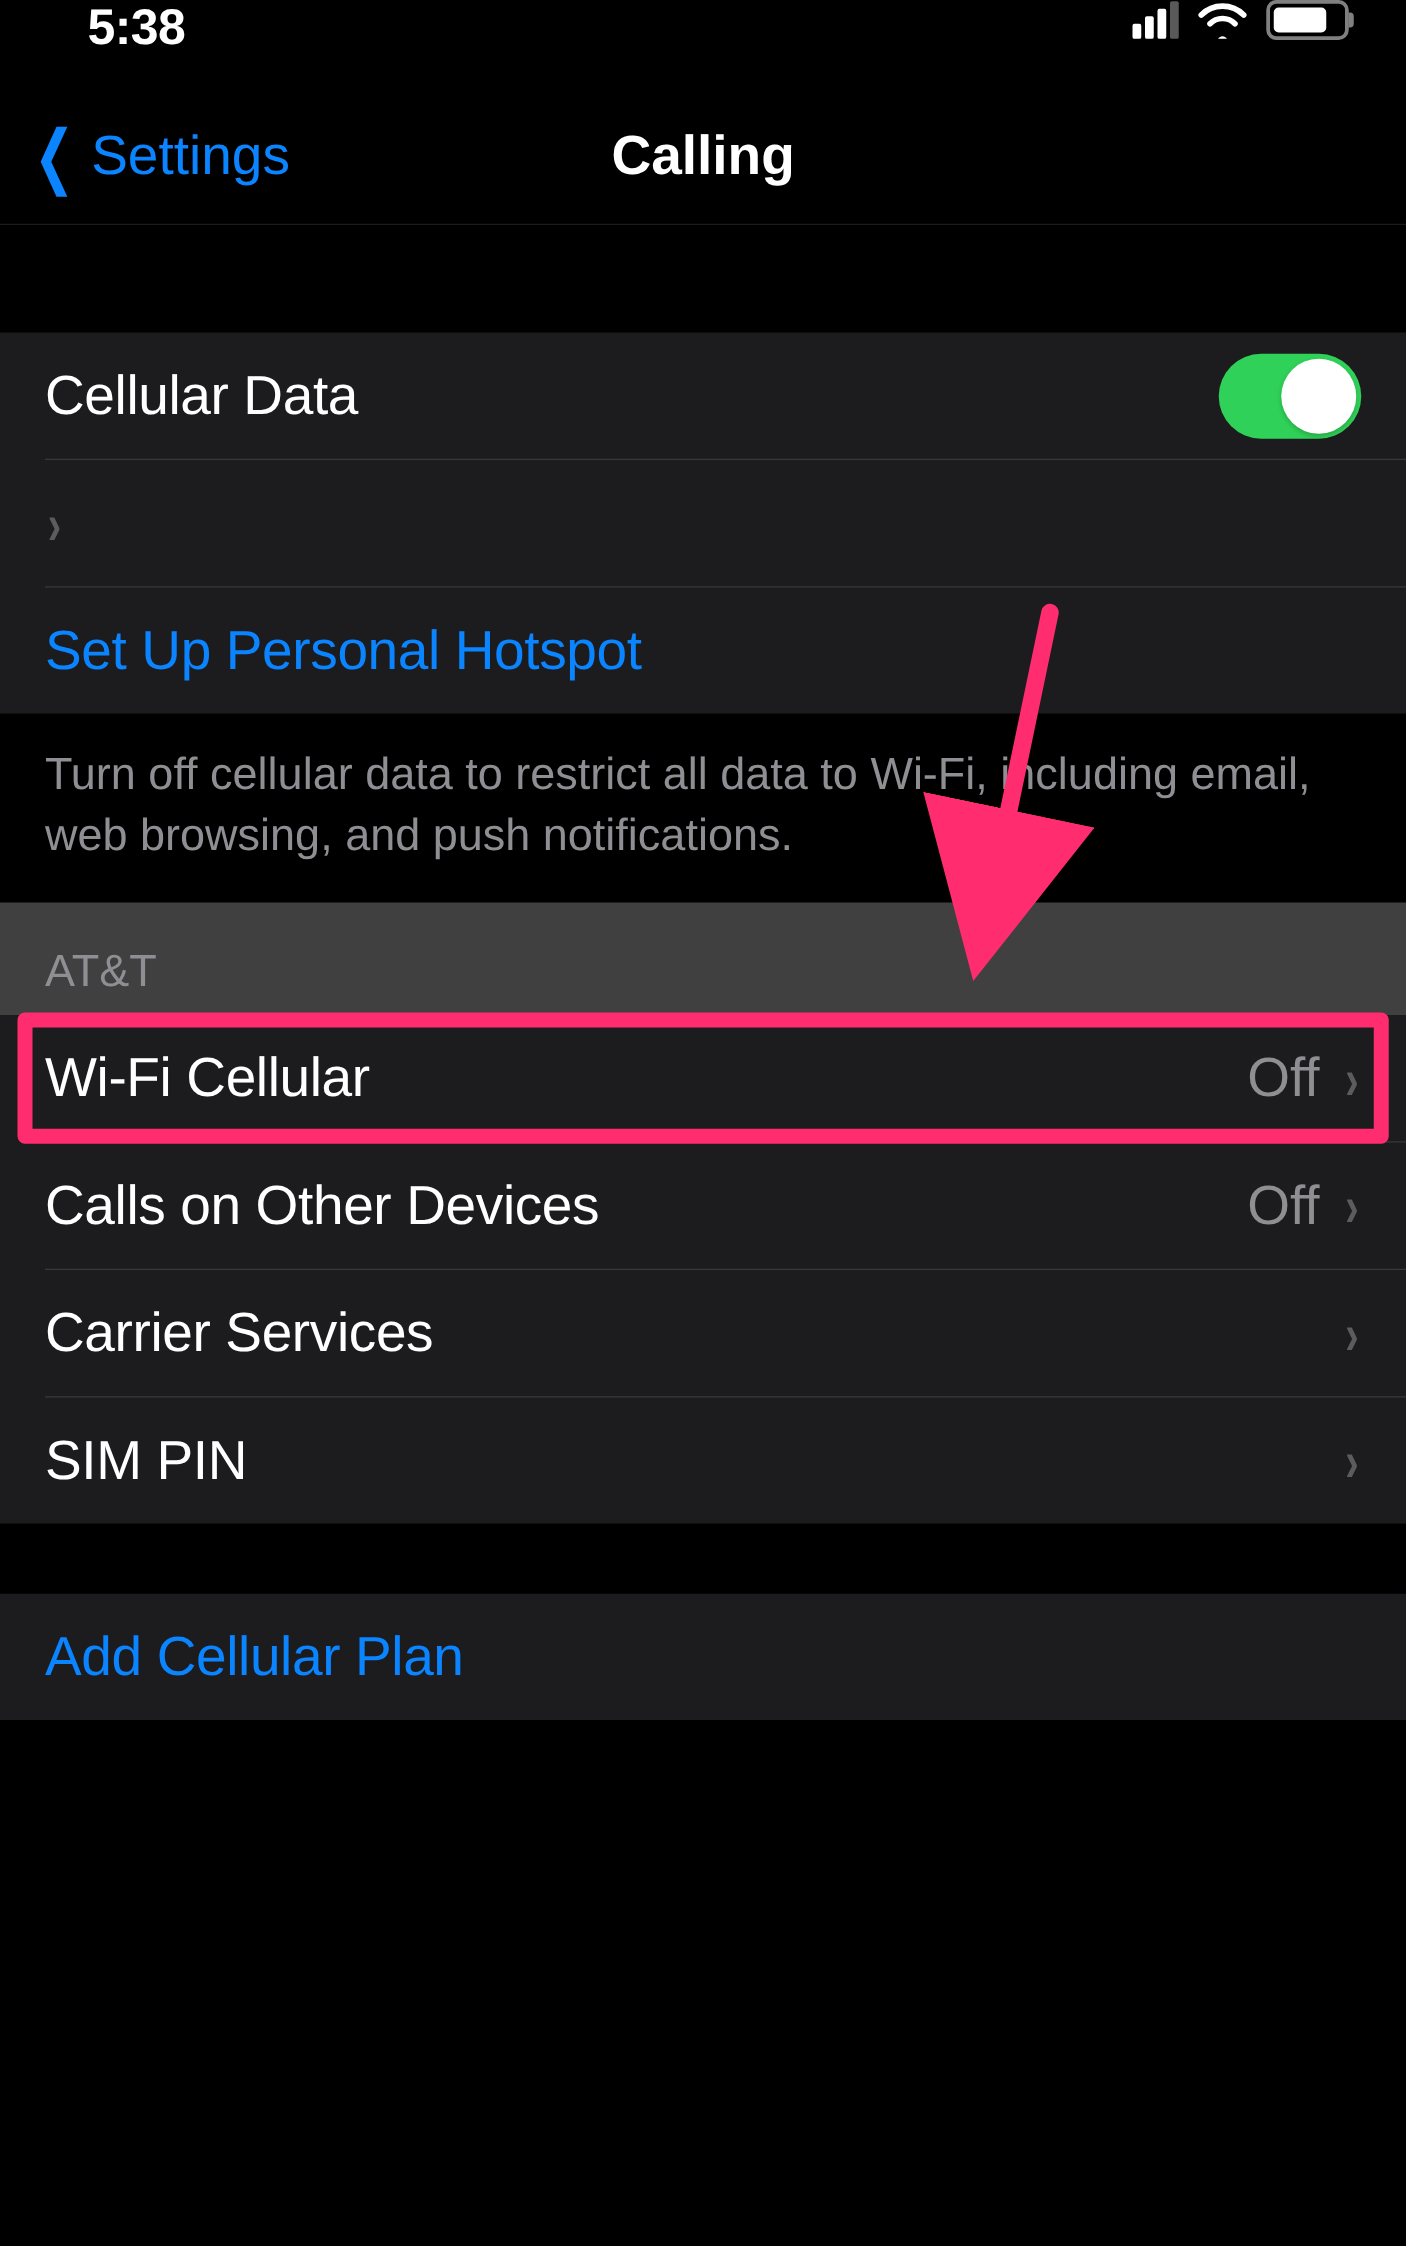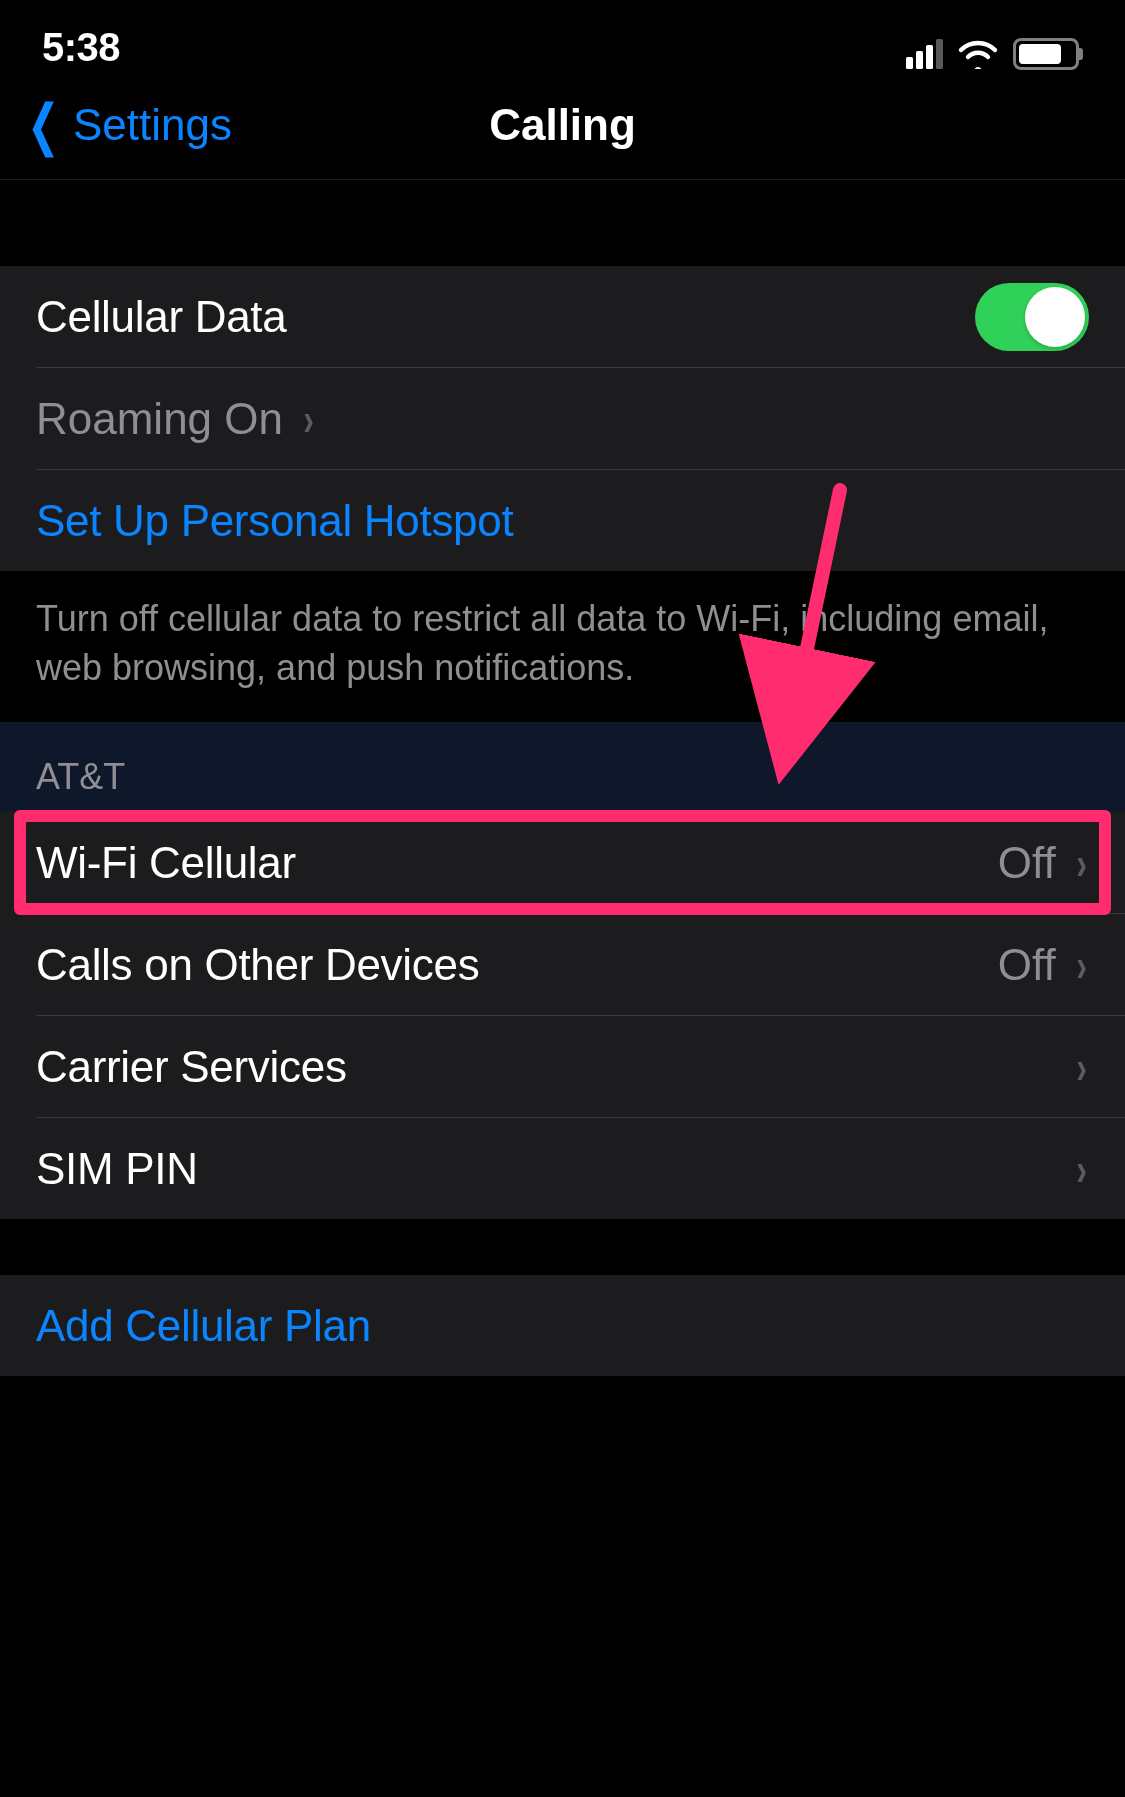--- a/index.html
+++ b/index.html
@@ -15,22 +15,22 @@
       font-family: -apple-system, "SF Pro Text", "Helvetica Neue", Arial, sans-serif;
       color: #fff;
       position: relative;
       overflow: hidden;
     }
     
     .status-bar {
       height: 70px;
       display: flex;
       justify-content: space-between;
-      align-items: flex-end;
-      padding: 0 46px 0 42px;
+      align-items: flex-start;
+      padding: 0 46px 0 70px;
     }
     .status-time {
       font-size: 40px;
       font-weight: 600;
       letter-spacing: -0.5px;
     }
     .status-icons {
       display: flex;
       align-items: center;
       gap: 14px;
@@ -184,21 +184,21 @@
       padding: 24px 36px 30px 36px;
       font-size: 36px;
       line-height: 1.35;
       color: #8e8e93;
       background: #000;
     }
     .section-header {
       padding: 34px 36px 14px 36px;
       font-size: 36px;
       color: #8e8e93;
-      background: #0f172a;
+      background: #404040;
     }
     
     .highlight-row {
       position: relative;
     }
     .highlight-box {
       position: absolute;
       left: 14px;
       right: 14px;
       top: -2px;
@@ -252,21 +252,20 @@
   <div class="group">
     <div class="row">
       <span class="row-label">Cellular Data</span>
       <div class="toggle">
         <div class="toggle-knob"></div>
       </div>
     </div>
     <div class="row-sep"></div>
     <div class="row">
       <div class="row-right">
-        <span class="row-value">Roaming On</span>
         <span class="chevron-right">›</span>
       </div>
     </div>
     <div class="row-sep"></div>
     <div class="row">
       <span class="row-label link">Set Up Personal Hotspot</span>
     </div>
   </div>
   <div class="footer-text">Turn off cellular data to restrict all data to Wi-Fi, including email, web browsing, and push notifications.</div>
 

